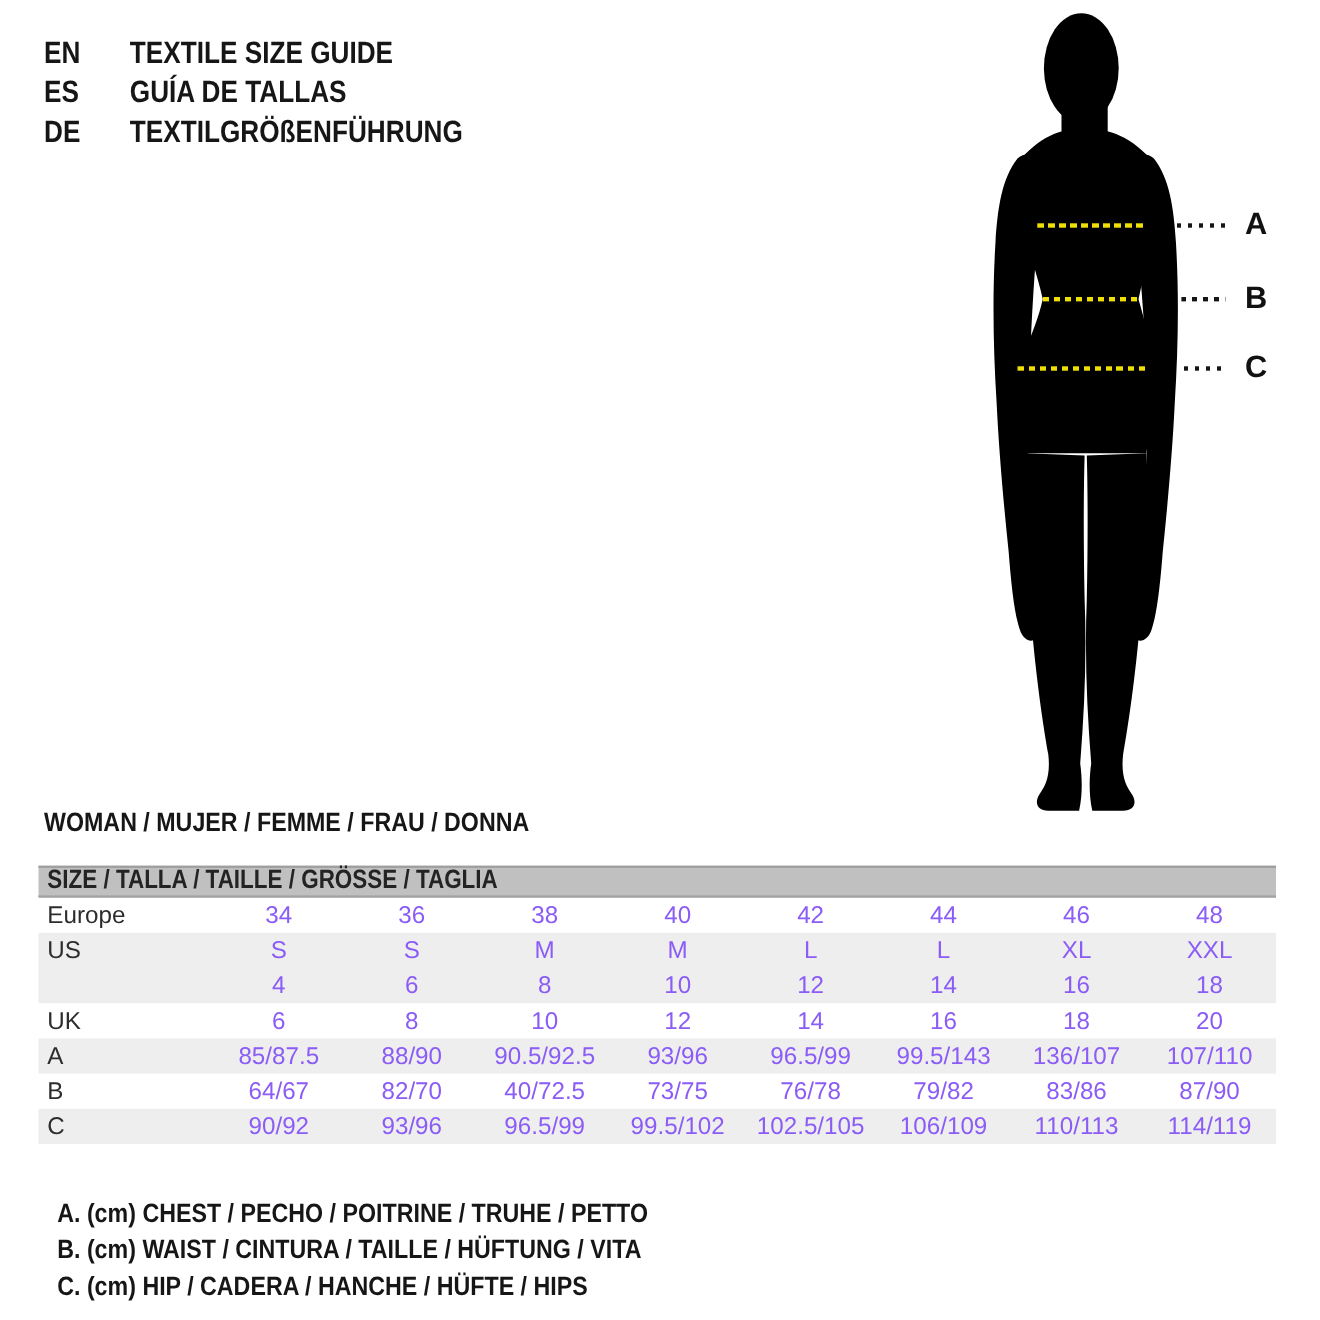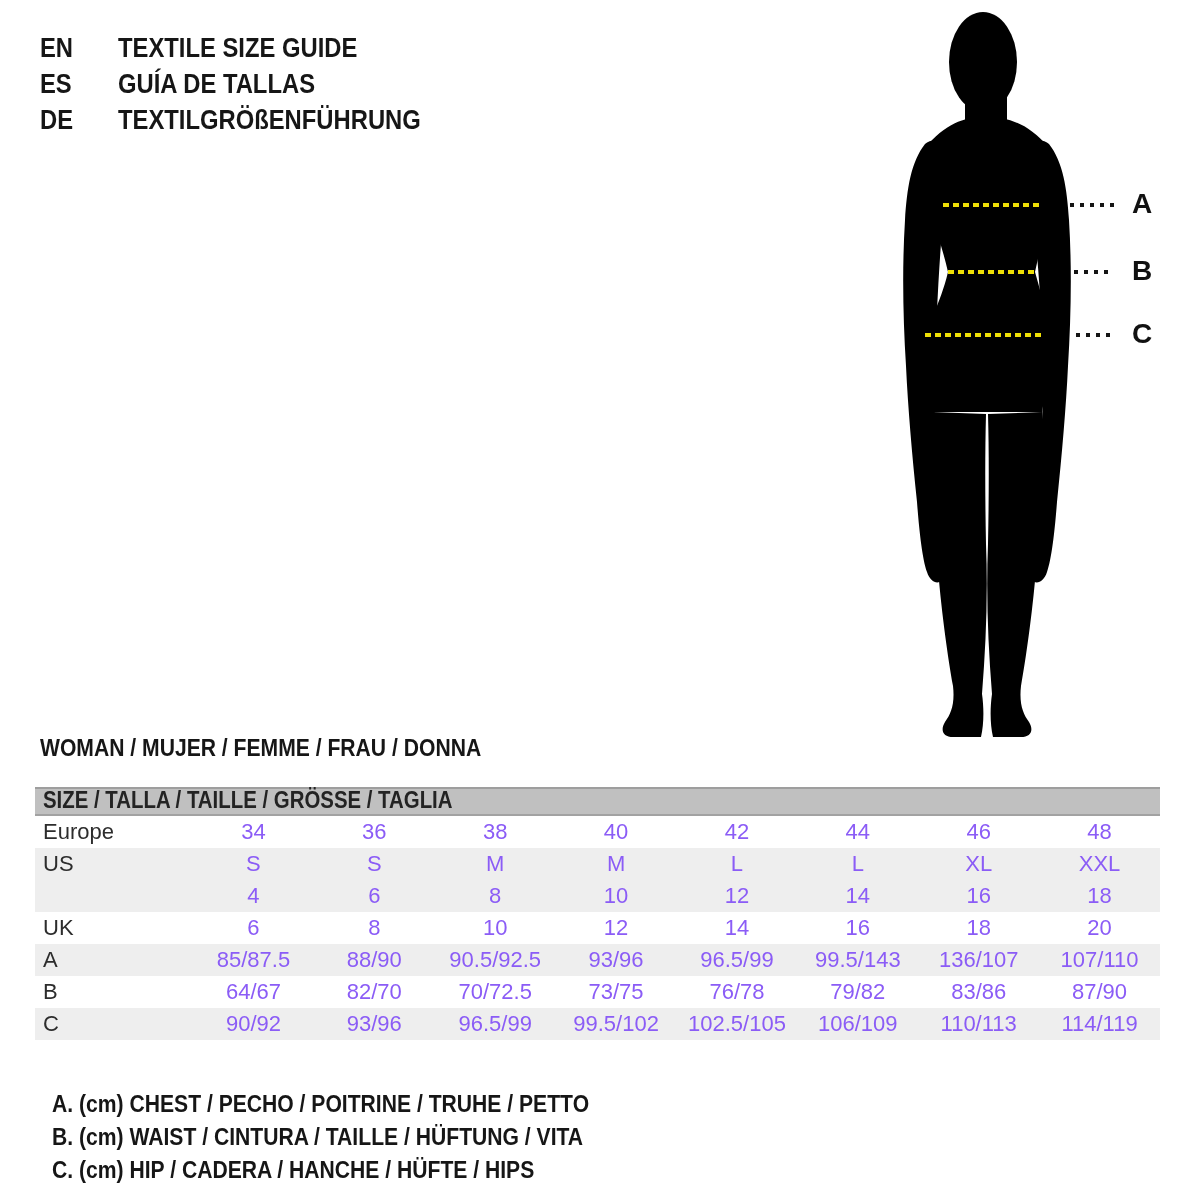--- a/index.html
+++ b/index.html
@@ -165,21 +165,21 @@
           <span class="val">93/96</span>
           <span class="val">96.5/99</span>
           <span class="val">99.5/143</span>
           <span class="val">136/107</span>
           <span class="val">107/110</span>
         </div>
         <div class="trow">
           <span class="lbl">B</span>
           <span class="val">64/67</span>
           <span class="val">82/70</span>
-          <span class="val">70/72.5</span>
+          <span class="val">40/72.5</span>
           <span class="val">73/75</span>
           <span class="val">76/78</span>
           <span class="val">79/82</span>
           <span class="val">83/86</span>
           <span class="val">87/90</span>
         </div>
         <div class="trow shade">
           <span class="lbl">C</span>
           <span class="val">90/92</span>
           <span class="val">93/96</span>

